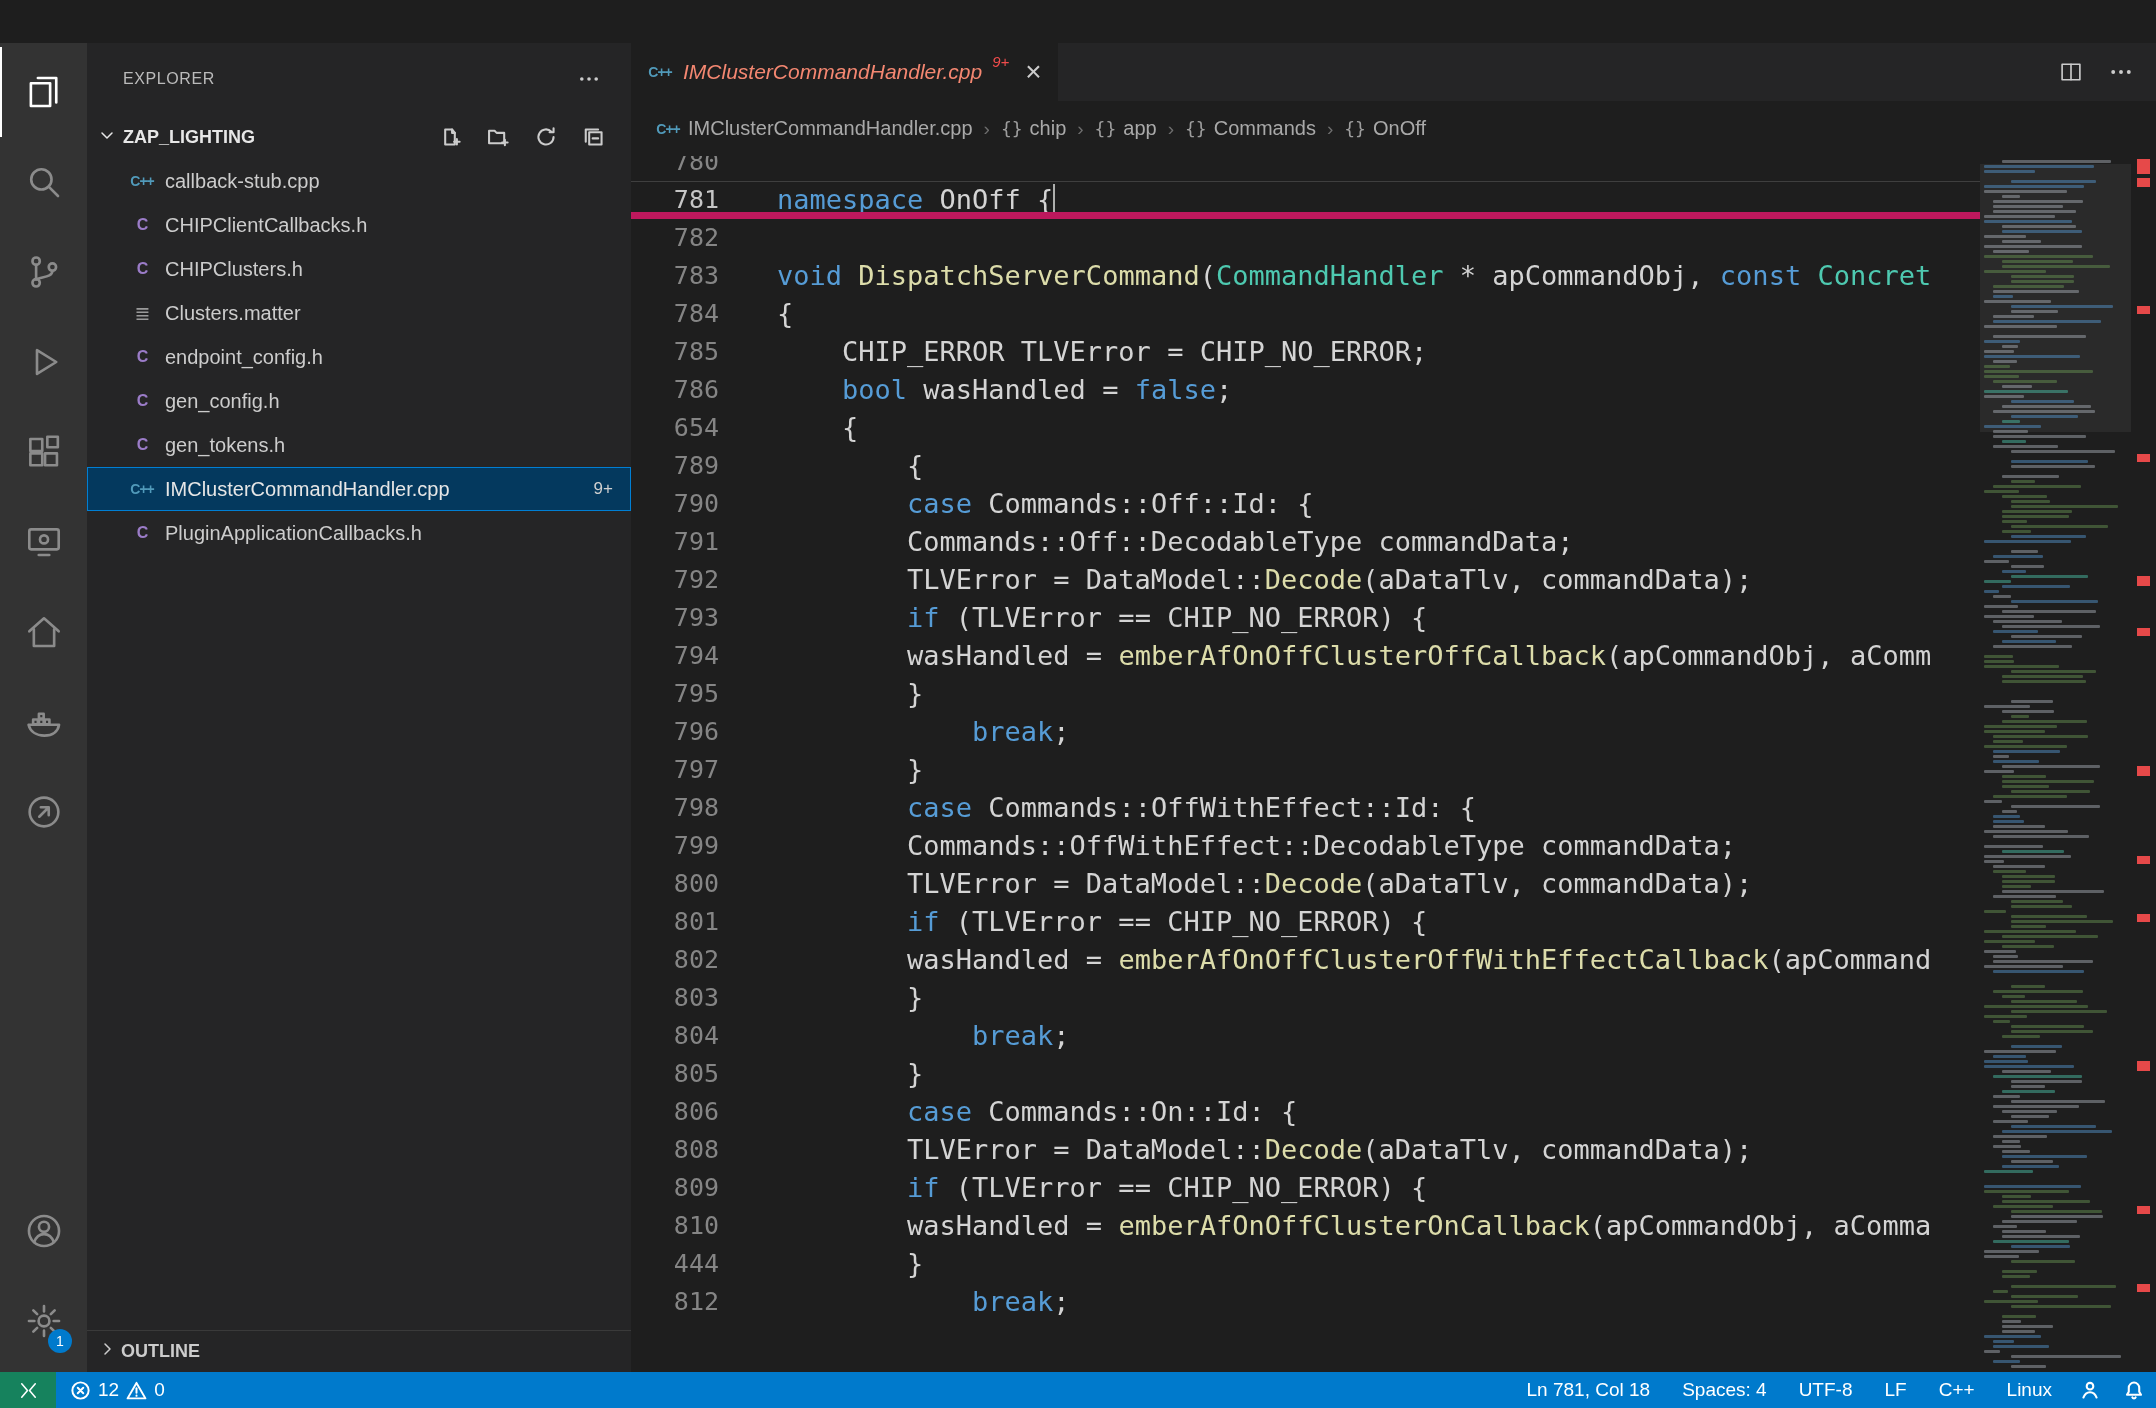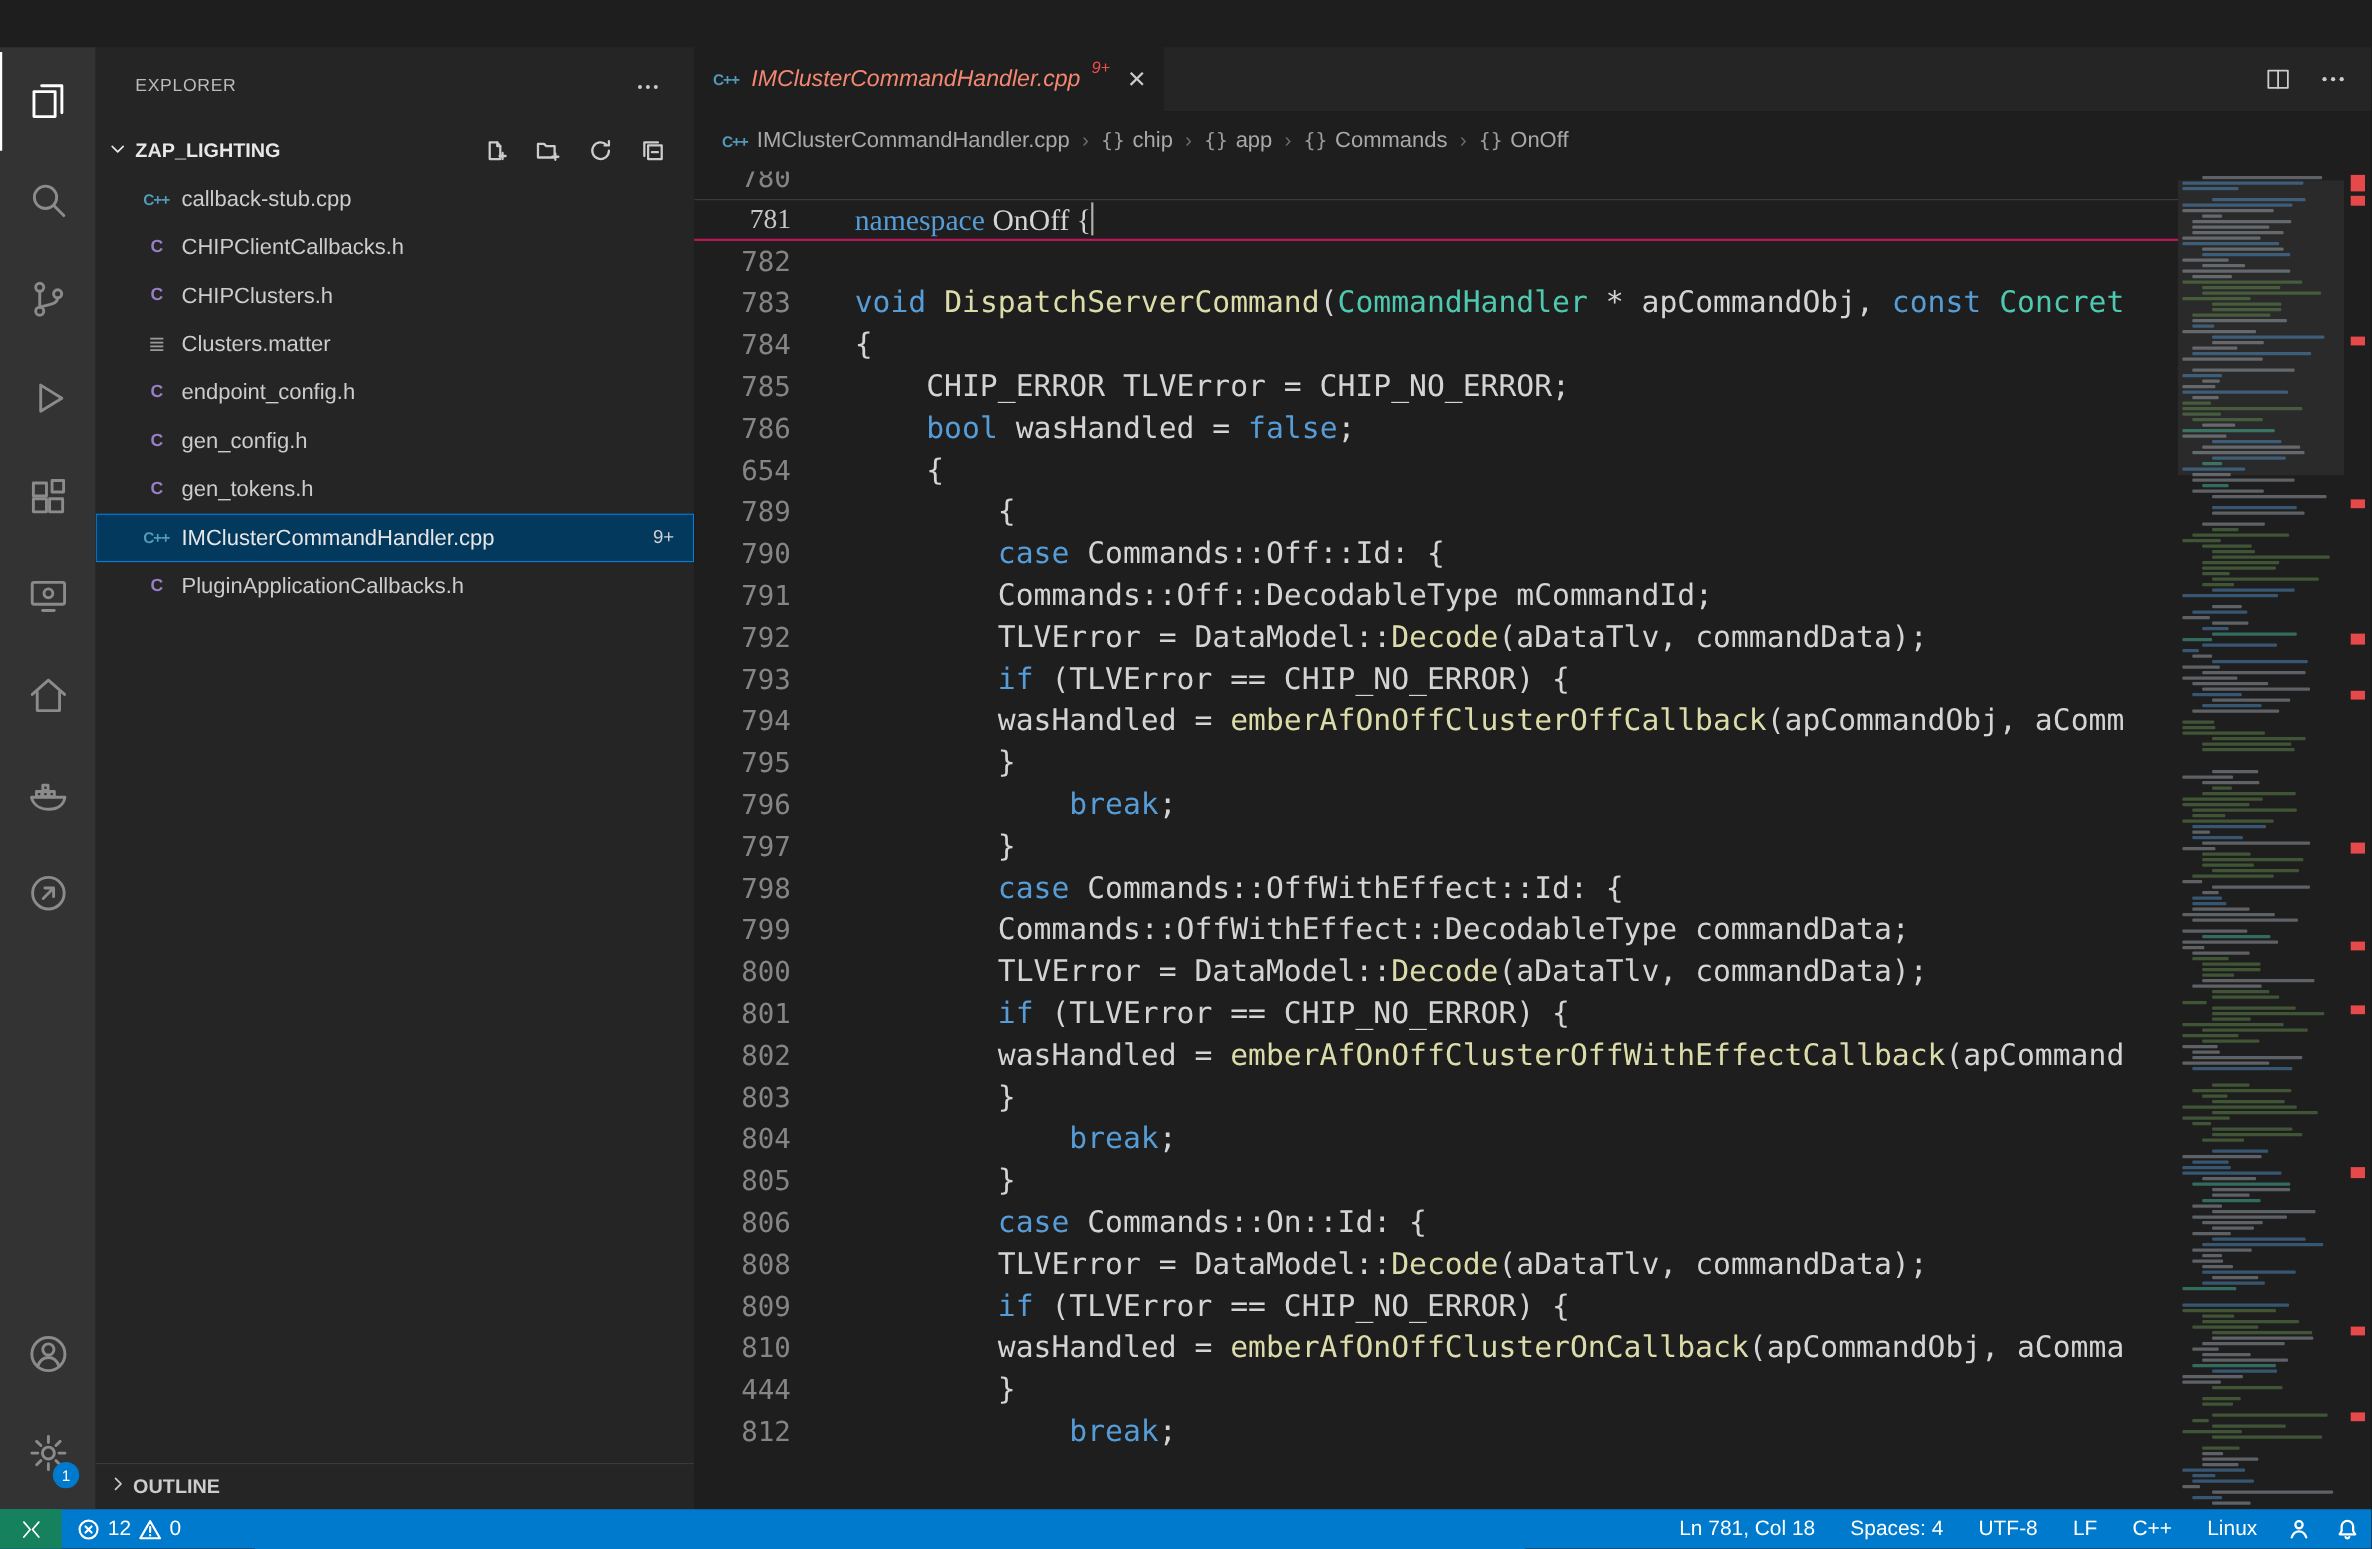--- a/index.html
+++ b/index.html
@@ -97,21 +97,21 @@
   .bc-ns { color:#9d9d9d; font-size:18px; font-family:"DejaVu Sans Mono",monospace; }
 
   
   .code-area { position:relative; flex:1; overflow:hidden; }
   .code-scroll {
     position:absolute; left:0; top:0; right:176px; bottom:0; overflow:hidden;
     font-family:"DejaVu Sans Mono",monospace; font-size:27px; color:#d4d4d4;
   }
   .cl { display:flex; height:38px; line-height:38px; white-space:pre; }
   .cl:first-child { margin-top:-13px; }
-  .cl.current { border-top:1px solid #3f3f3f; border-bottom:2px solid #be185d; line-height:36px;font-family:Liberation Serif, serif; }
+  .cl.current { border-top:1px solid #3f3f3f; border-bottom:7px solid #be185d; line-height:36px; }
   .ln { width:88px; flex:none; text-align:right; color:#858585; font-size:25px; }
   .cl.current .ln { color:#c6c6c6; }
   .ct { padding-left:58px; flex:1; overflow:hidden; }
   .tk-k { color:#569cd6; }
   .tk-t { color:#4ec9b0; }
   .tk-f { color:#dcdcaa; }
   .tk-d { color:#d4d4d4; }
   .cursor { display:inline-block; width:2px; height:30px; background:#aeafad; vertical-align:-5px; }
 
   
@@ -373,21 +373,21 @@
             <div class="cl"><span class="ln">780</span><span class="ct"></span></div>
             <div class="cl current"><span class="ln">781</span><span class="ct"><span class="tk-k">namespace</span><span class="tk-d"> OnOff {</span><span class="cursor"></span></span></div>
             <div class="cl"><span class="ln">782</span><span class="ct"></span></div>
             <div class="cl"><span class="ln">783</span><span class="ct"><span class="tk-k">void</span><span class="tk-d"> </span><span class="tk-f">DispatchServerCommand</span><span class="tk-d">(</span><span class="tk-t">CommandHandler</span><span class="tk-d"> * apCommandObj, </span><span class="tk-k">const</span><span class="tk-d"> </span><span class="tk-t">Concret</span></span></div>
             <div class="cl"><span class="ln">784</span><span class="ct"><span class="tk-d">{</span></span></div>
             <div class="cl"><span class="ln">785</span><span class="ct"><span class="tk-d">    CHIP_ERROR TLVError = CHIP_NO_ERROR;</span></span></div>
             <div class="cl"><span class="ln">786</span><span class="ct"><span class="tk-d">    </span><span class="tk-k">bool</span><span class="tk-d"> wasHandled = </span><span class="tk-k">false</span><span class="tk-d">;</span></span></div>
             <div class="cl"><span class="ln">654</span><span class="ct"><span class="tk-d">    {</span></span></div>
             <div class="cl"><span class="ln">789</span><span class="ct"><span class="tk-d">        {</span></span></div>
             <div class="cl"><span class="ln">790</span><span class="ct"><span class="tk-d">        </span><span class="tk-k">case</span><span class="tk-d"> Commands::Off::Id: {</span></span></div>
-            <div class="cl"><span class="ln">791</span><span class="ct"><span class="tk-d">        Commands::Off::DecodableType mCommandId;</span></span></div>
+            <div class="cl"><span class="ln">791</span><span class="ct"><span class="tk-d">        Commands::Off::DecodableType commandData;</span></span></div>
             <div class="cl"><span class="ln">792</span><span class="ct"><span class="tk-d">        TLVError = DataModel::</span><span class="tk-f">Decode</span><span class="tk-d">(aDataTlv, commandData);</span></span></div>
             <div class="cl"><span class="ln">793</span><span class="ct"><span class="tk-d">        </span><span class="tk-k">if</span><span class="tk-d"> (TLVError == CHIP_NO_ERROR) {</span></span></div>
             <div class="cl"><span class="ln">794</span><span class="ct"><span class="tk-d">        wasHandled = </span><span class="tk-f">emberAfOnOffClusterOffCallback</span><span class="tk-d">(apCommandObj, aComm</span></span></div>
             <div class="cl"><span class="ln">795</span><span class="ct"><span class="tk-d">        }</span></span></div>
             <div class="cl"><span class="ln">796</span><span class="ct"><span class="tk-d">            </span><span class="tk-k">break</span><span class="tk-d">;</span></span></div>
             <div class="cl"><span class="ln">797</span><span class="ct"><span class="tk-d">        }</span></span></div>
             <div class="cl"><span class="ln">798</span><span class="ct"><span class="tk-d">        </span><span class="tk-k">case</span><span class="tk-d"> Commands::OffWithEffect::Id: {</span></span></div>
             <div class="cl"><span class="ln">799</span><span class="ct"><span class="tk-d">        Commands::OffWithEffect::DecodableType commandData;</span></span></div>
             <div class="cl"><span class="ln">800</span><span class="ct"><span class="tk-d">        TLVError = DataModel::</span><span class="tk-f">Decode</span><span class="tk-d">(aDataTlv, commandData);</span></span></div>
             <div class="cl"><span class="ln">801</span><span class="ct"><span class="tk-d">        </span><span class="tk-k">if</span><span class="tk-d"> (TLVError == CHIP_NO_ERROR) {</span></span></div>

